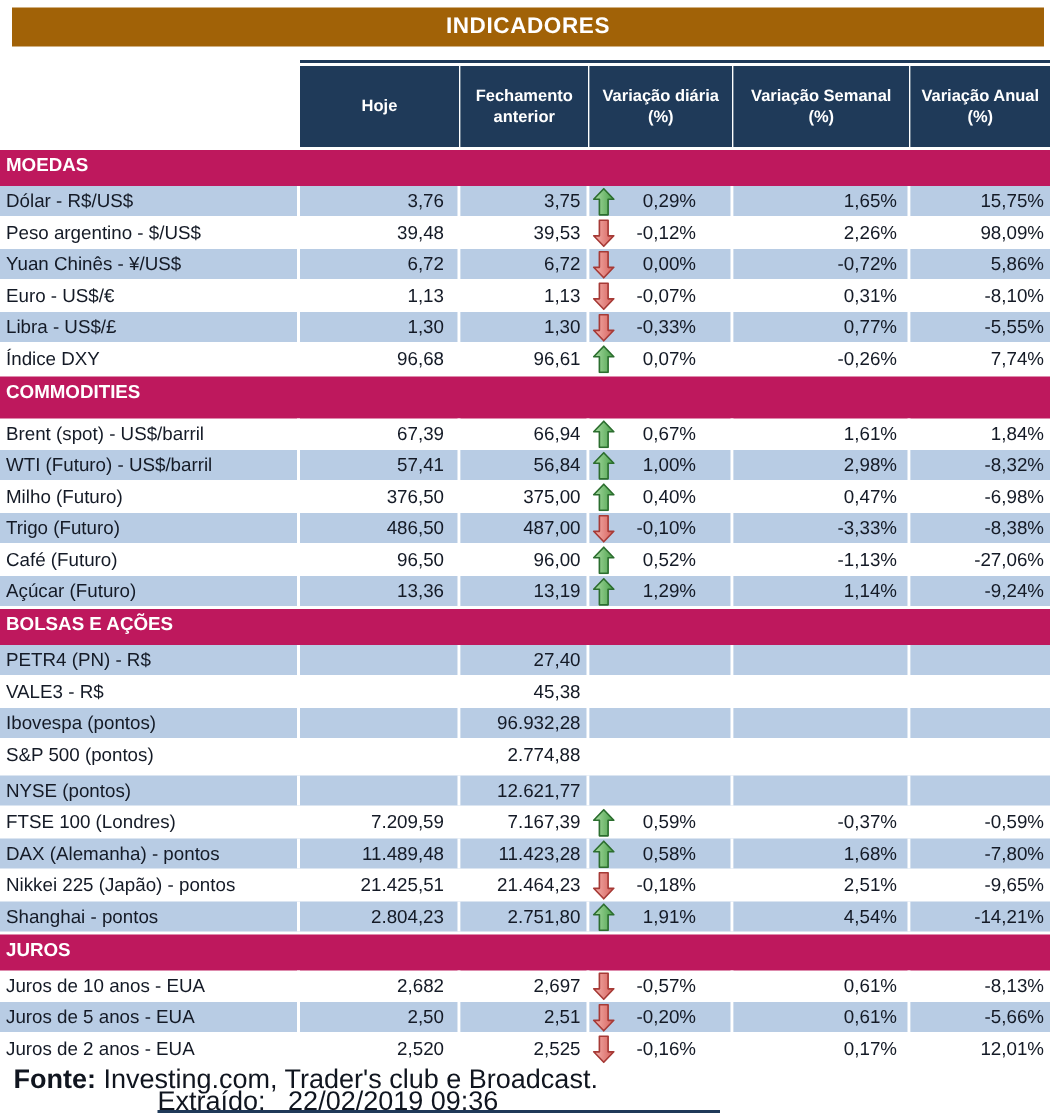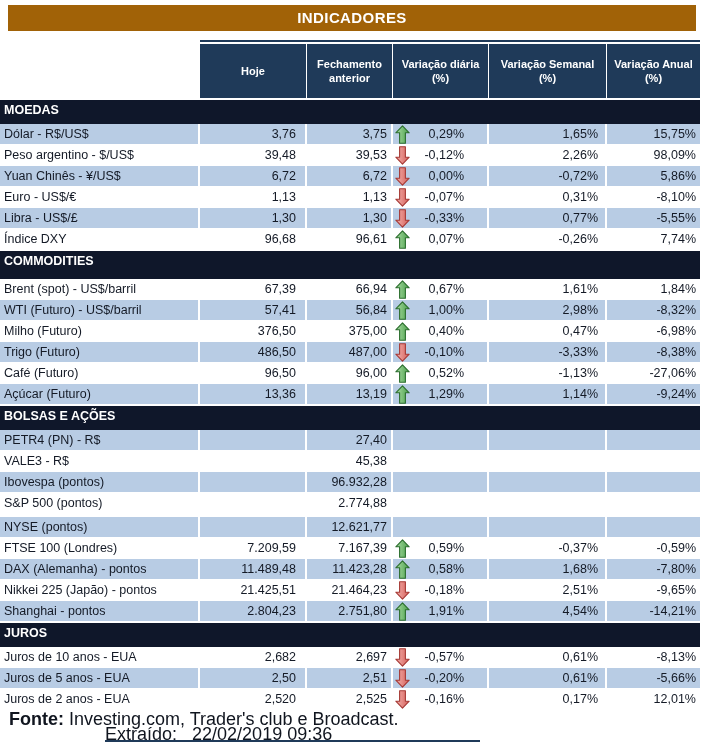--- a/index.html
+++ b/index.html
@@ -17,21 +17,21 @@
   .grid6 { display:grid; grid-template-columns:200px 107px 86px 96px 118px 93px; width:700px;border-radius:22px; }
   .header-row { margin-top:2px; height:54px; }
   .hcell {
     background:#1f3a59; color:#fff; font-weight:bold; font-size:11px; line-height:14px;
     display:flex; align-items:center; justify-content:center; text-align:center;
     border-right:1px solid #fff; box-sizing:border-box; padding:0 2px;
   }
   .hcell:last-child { border-right:none; }
   .hspacer { background:transparent; border:none; }
   .section-bar {
-    width:700px; height:24px; box-sizing:border-box; background:#0f172a; color:#fff;
+    width:700px; height:24px; box-sizing:border-box; background:#be185d; color:#fff;
     font-weight:bold; font-size:12.5px; padding:3px 0 0 4px; margin-top:2px;
   }
   .section-bar.tall { height:28px; }
   .row { height:20px; margin-bottom:1px; margin-top:0; }
   .row.gap-before { margin-top:4px; }
   .row .c {
     box-sizing:border-box; height:20px; display:flex; align-items:center;
     border-right:2px solid #fff; font-size:12.5px; overflow:hidden; white-space:nowrap;
   }
   .row .c:last-child { border-right:none; }

